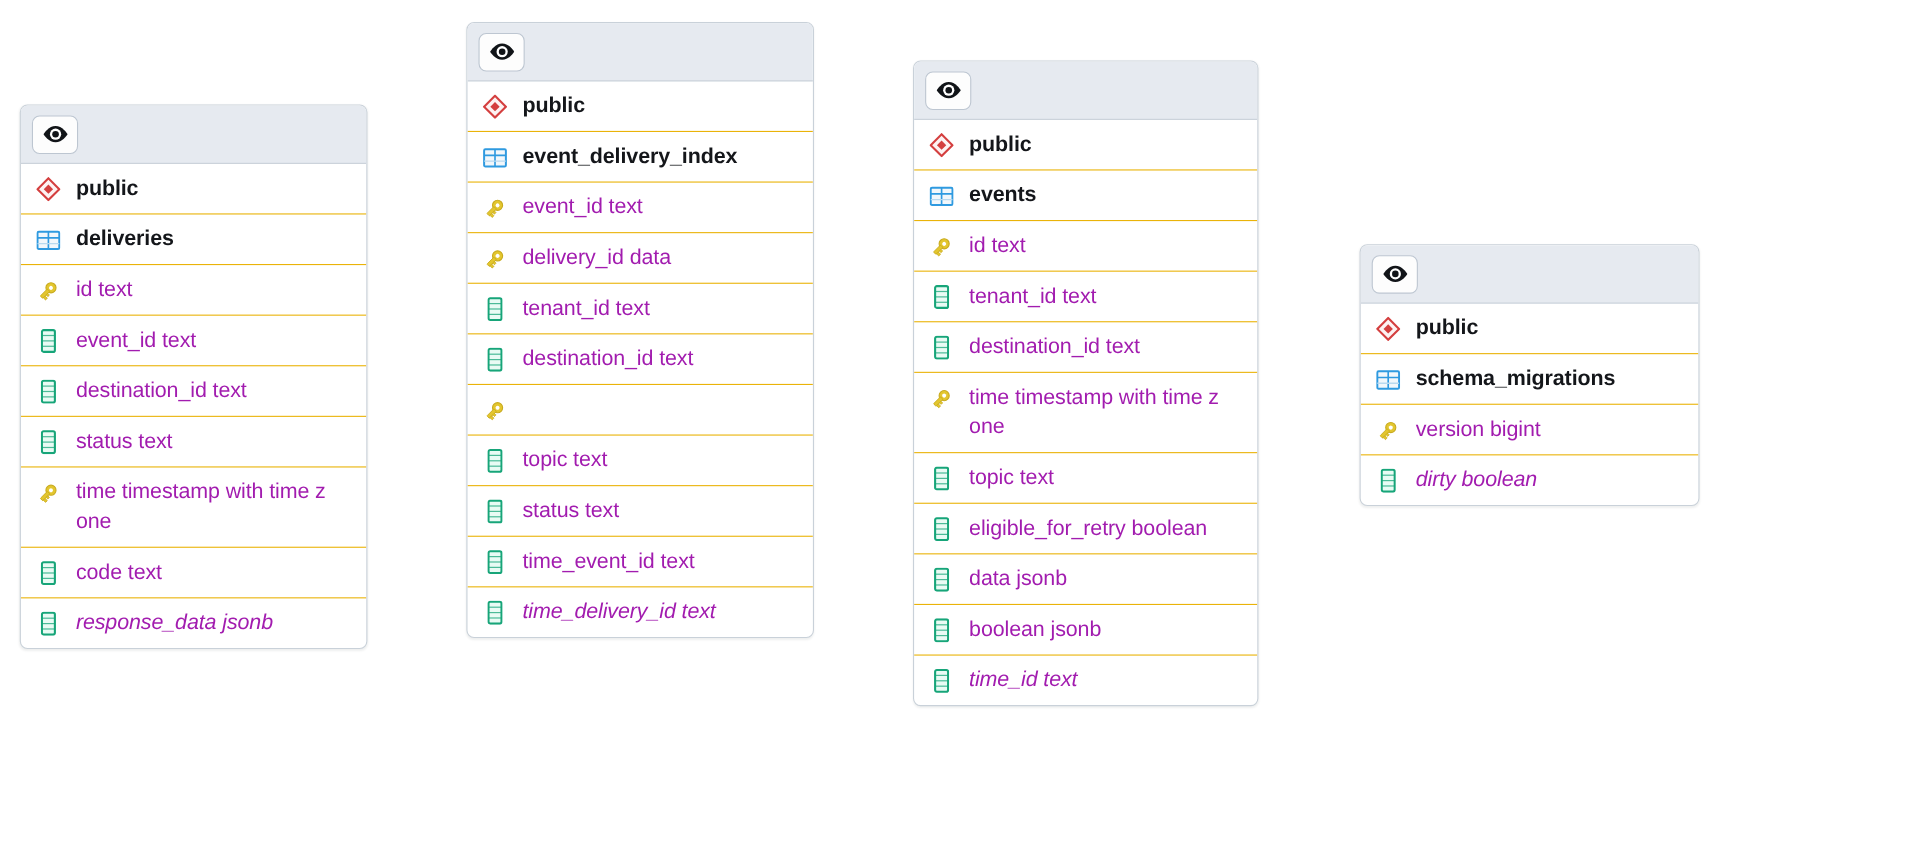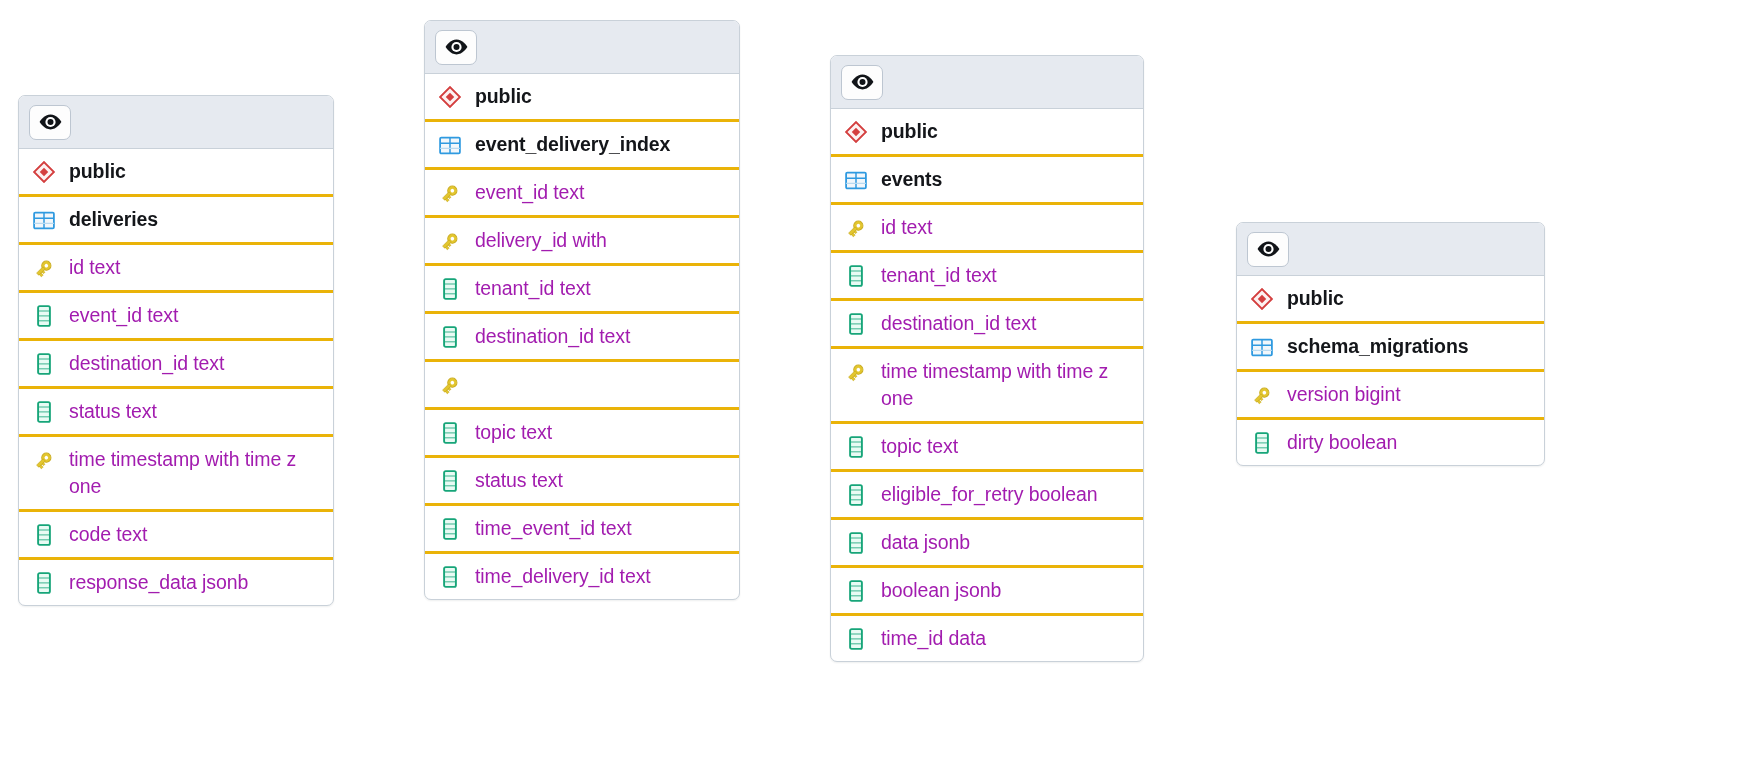--- a/index.html
+++ b/index.html
@@ -40,25 +40,25 @@
     border-radius: 7px;
     display: flex;
     align-items: center;
     justify-content: center;
     cursor: pointer;
   }
 
   .row {
     display: flex;
     align-items: flex-start;
-    border-bottom: 3px solid #eab308;
+    border-bottom: 1px solid #eab308;
     padding: 9px 12px 9px 14px;
     min-height: 45px;
   }
-  .row:last-child { border-bottom: none; }
+  .row:last-child { border-bottom: none; font-style: italic; }
   .row-icon {
     flex: 0 0 22px;
     width: 22px;
     height: 26px;
     display: flex;
     align-items: center;
     justify-content: center;
     margin-right: 14px;
     margin-top: 1px;
   }
@@ -243,21 +243,21 @@
           <svg width="22" height="22" viewBox="0 0 22 22">
             <g transform="rotate(-45 11 11)">
               <circle cx="14.3" cy="11" r="4.6" fill="#e3c62e" stroke="#c9ab1f" stroke-width="1"></circle>
               <circle cx="14.3" cy="11" r="1.8" fill="#ffffff"></circle>
               <rect x="2.2" y="9.4" width="9.0" height="3.2" rx="0.6" fill="#e3c62e" stroke="#c9ab1f" stroke-width="0.8"></rect>
               <rect x="3.0" y="12.4" width="2.3" height="3.0" rx="0.5" fill="#e3c62e" stroke="#c9ab1f" stroke-width="0.7"></rect>
               <rect x="6.6" y="12.4" width="2.1" height="2.3" rx="0.5" fill="#e3c62e" stroke="#c9ab1f" stroke-width="0.7"></rect>
             </g>
           </svg>
         </span>
-        <span class="row-label">delivery_id with</span>
+        <span class="row-label">delivery_id data</span>
       </div>
       <div class="row column">
         <span class="row-icon">
           <svg width="14" height="22" viewBox="0 0 14 22">
             <rect x="1.1" y="1.1" width="11.8" height="19.8" rx="1.6" fill="#e9fbf4" stroke="#17a579" stroke-width="1.9"></rect>
             <line x1="1.1" y1="6.0" x2="12.9" y2="6.0" stroke="#17a579" stroke-width="1.1" opacity="0.75"></line>
             <line x1="1.1" y1="10.9" x2="12.9" y2="10.9" stroke="#17a579" stroke-width="1.1" opacity="0.75"></line>
             <line x1="1.1" y1="15.8" x2="12.9" y2="15.8" stroke="#17a579" stroke-width="1.1" opacity="0.75"></line>
           </svg>
         </span>
@@ -459,21 +459,21 @@
       </div>
       <div class="row column">
         <span class="row-icon">
           <svg width="14" height="22" viewBox="0 0 14 22">
             <rect x="1.1" y="1.1" width="11.8" height="19.8" rx="1.6" fill="#e9fbf4" stroke="#17a579" stroke-width="1.9"></rect>
             <line x1="1.1" y1="6.0" x2="12.9" y2="6.0" stroke="#17a579" stroke-width="1.1" opacity="0.75"></line>
             <line x1="1.1" y1="10.9" x2="12.9" y2="10.9" stroke="#17a579" stroke-width="1.1" opacity="0.75"></line>
             <line x1="1.1" y1="15.8" x2="12.9" y2="15.8" stroke="#17a579" stroke-width="1.1" opacity="0.75"></line>
           </svg>
         </span>
-        <span class="row-label">time_id data</span>
+        <span class="row-label">time_id text</span>
       </div>
     </div>
     <div class="table-card" style="left: 1236px; top: 222px; width: 309px;">
       <div class="card-header">
         <div class="eye-btn">
           <svg width="23" height="16" viewBox="0 0 23 16">
             <path d="M11.5 0.6C5.4 0.6 1.2 7.0 0.6 8c.6 1 4.8 7.4 10.9 7.4S21.8 9 22.4 8C21.8 7 17.6 0.6 11.5 0.6z" fill="#111418"></path>
             <circle cx="11.5" cy="8" r="5.1" fill="#ffffff"></circle>
             <circle cx="11.5" cy="8" r="3.0" fill="#111418"></circle>
           </svg>

